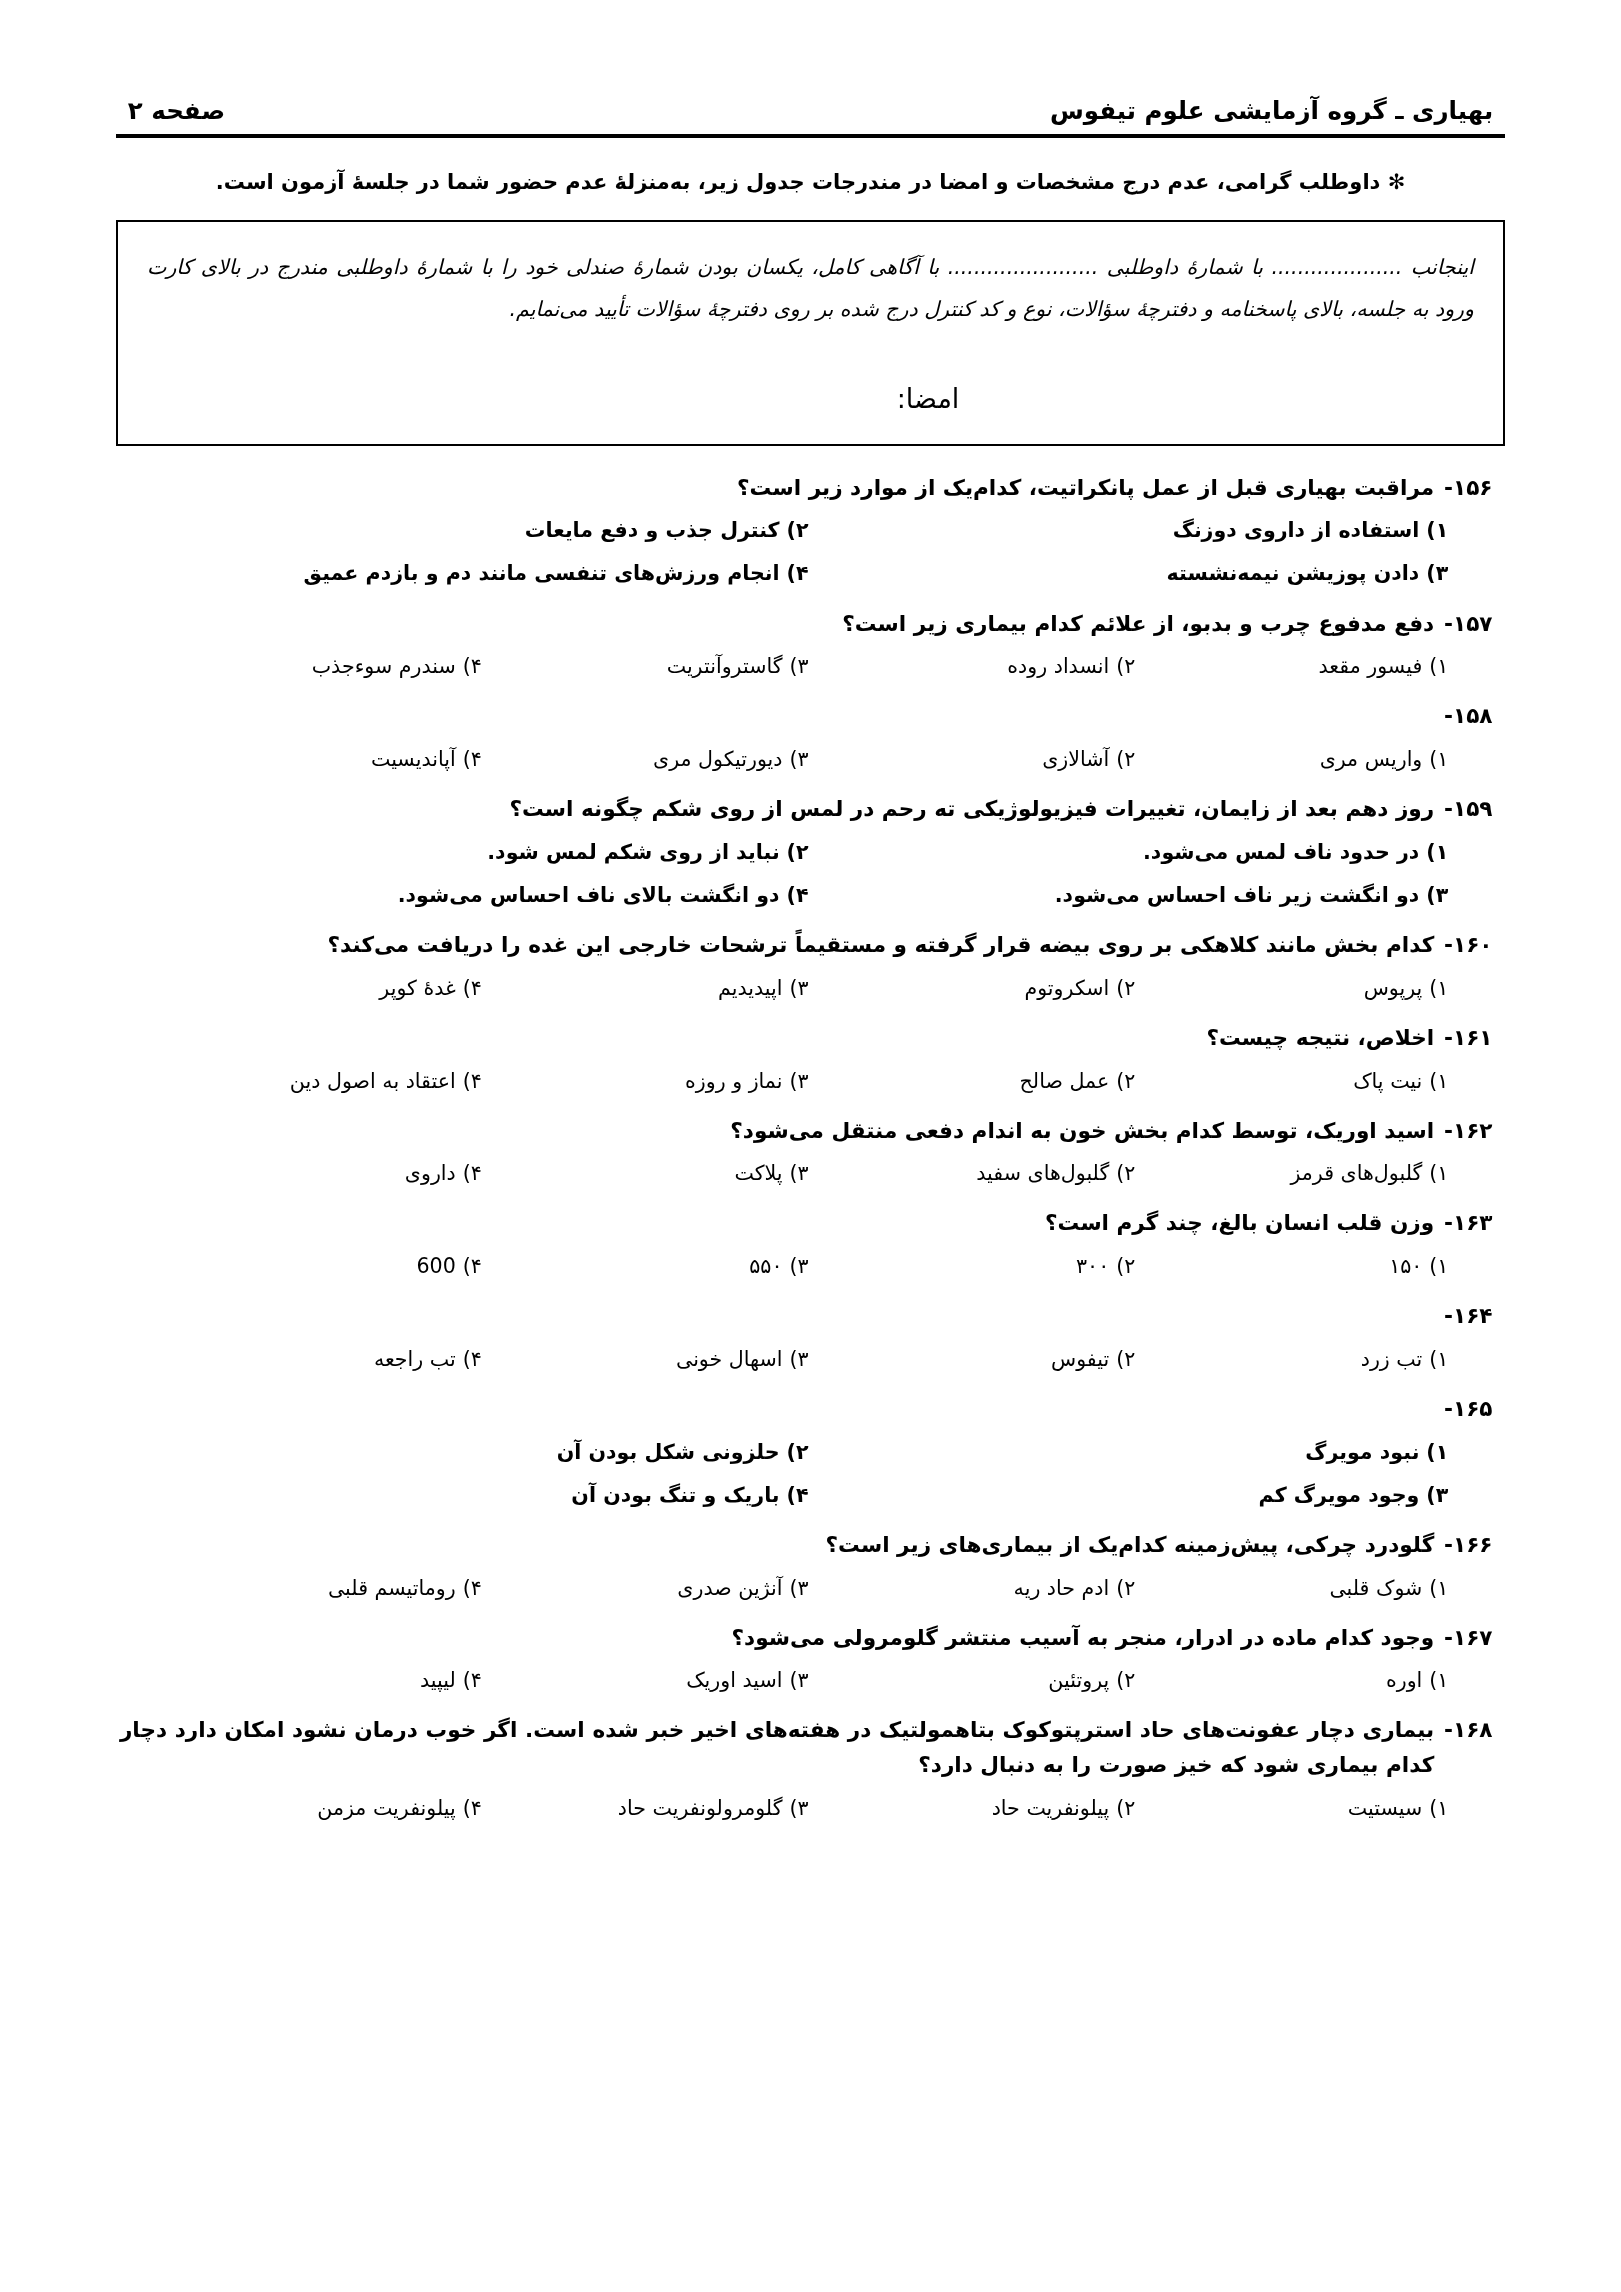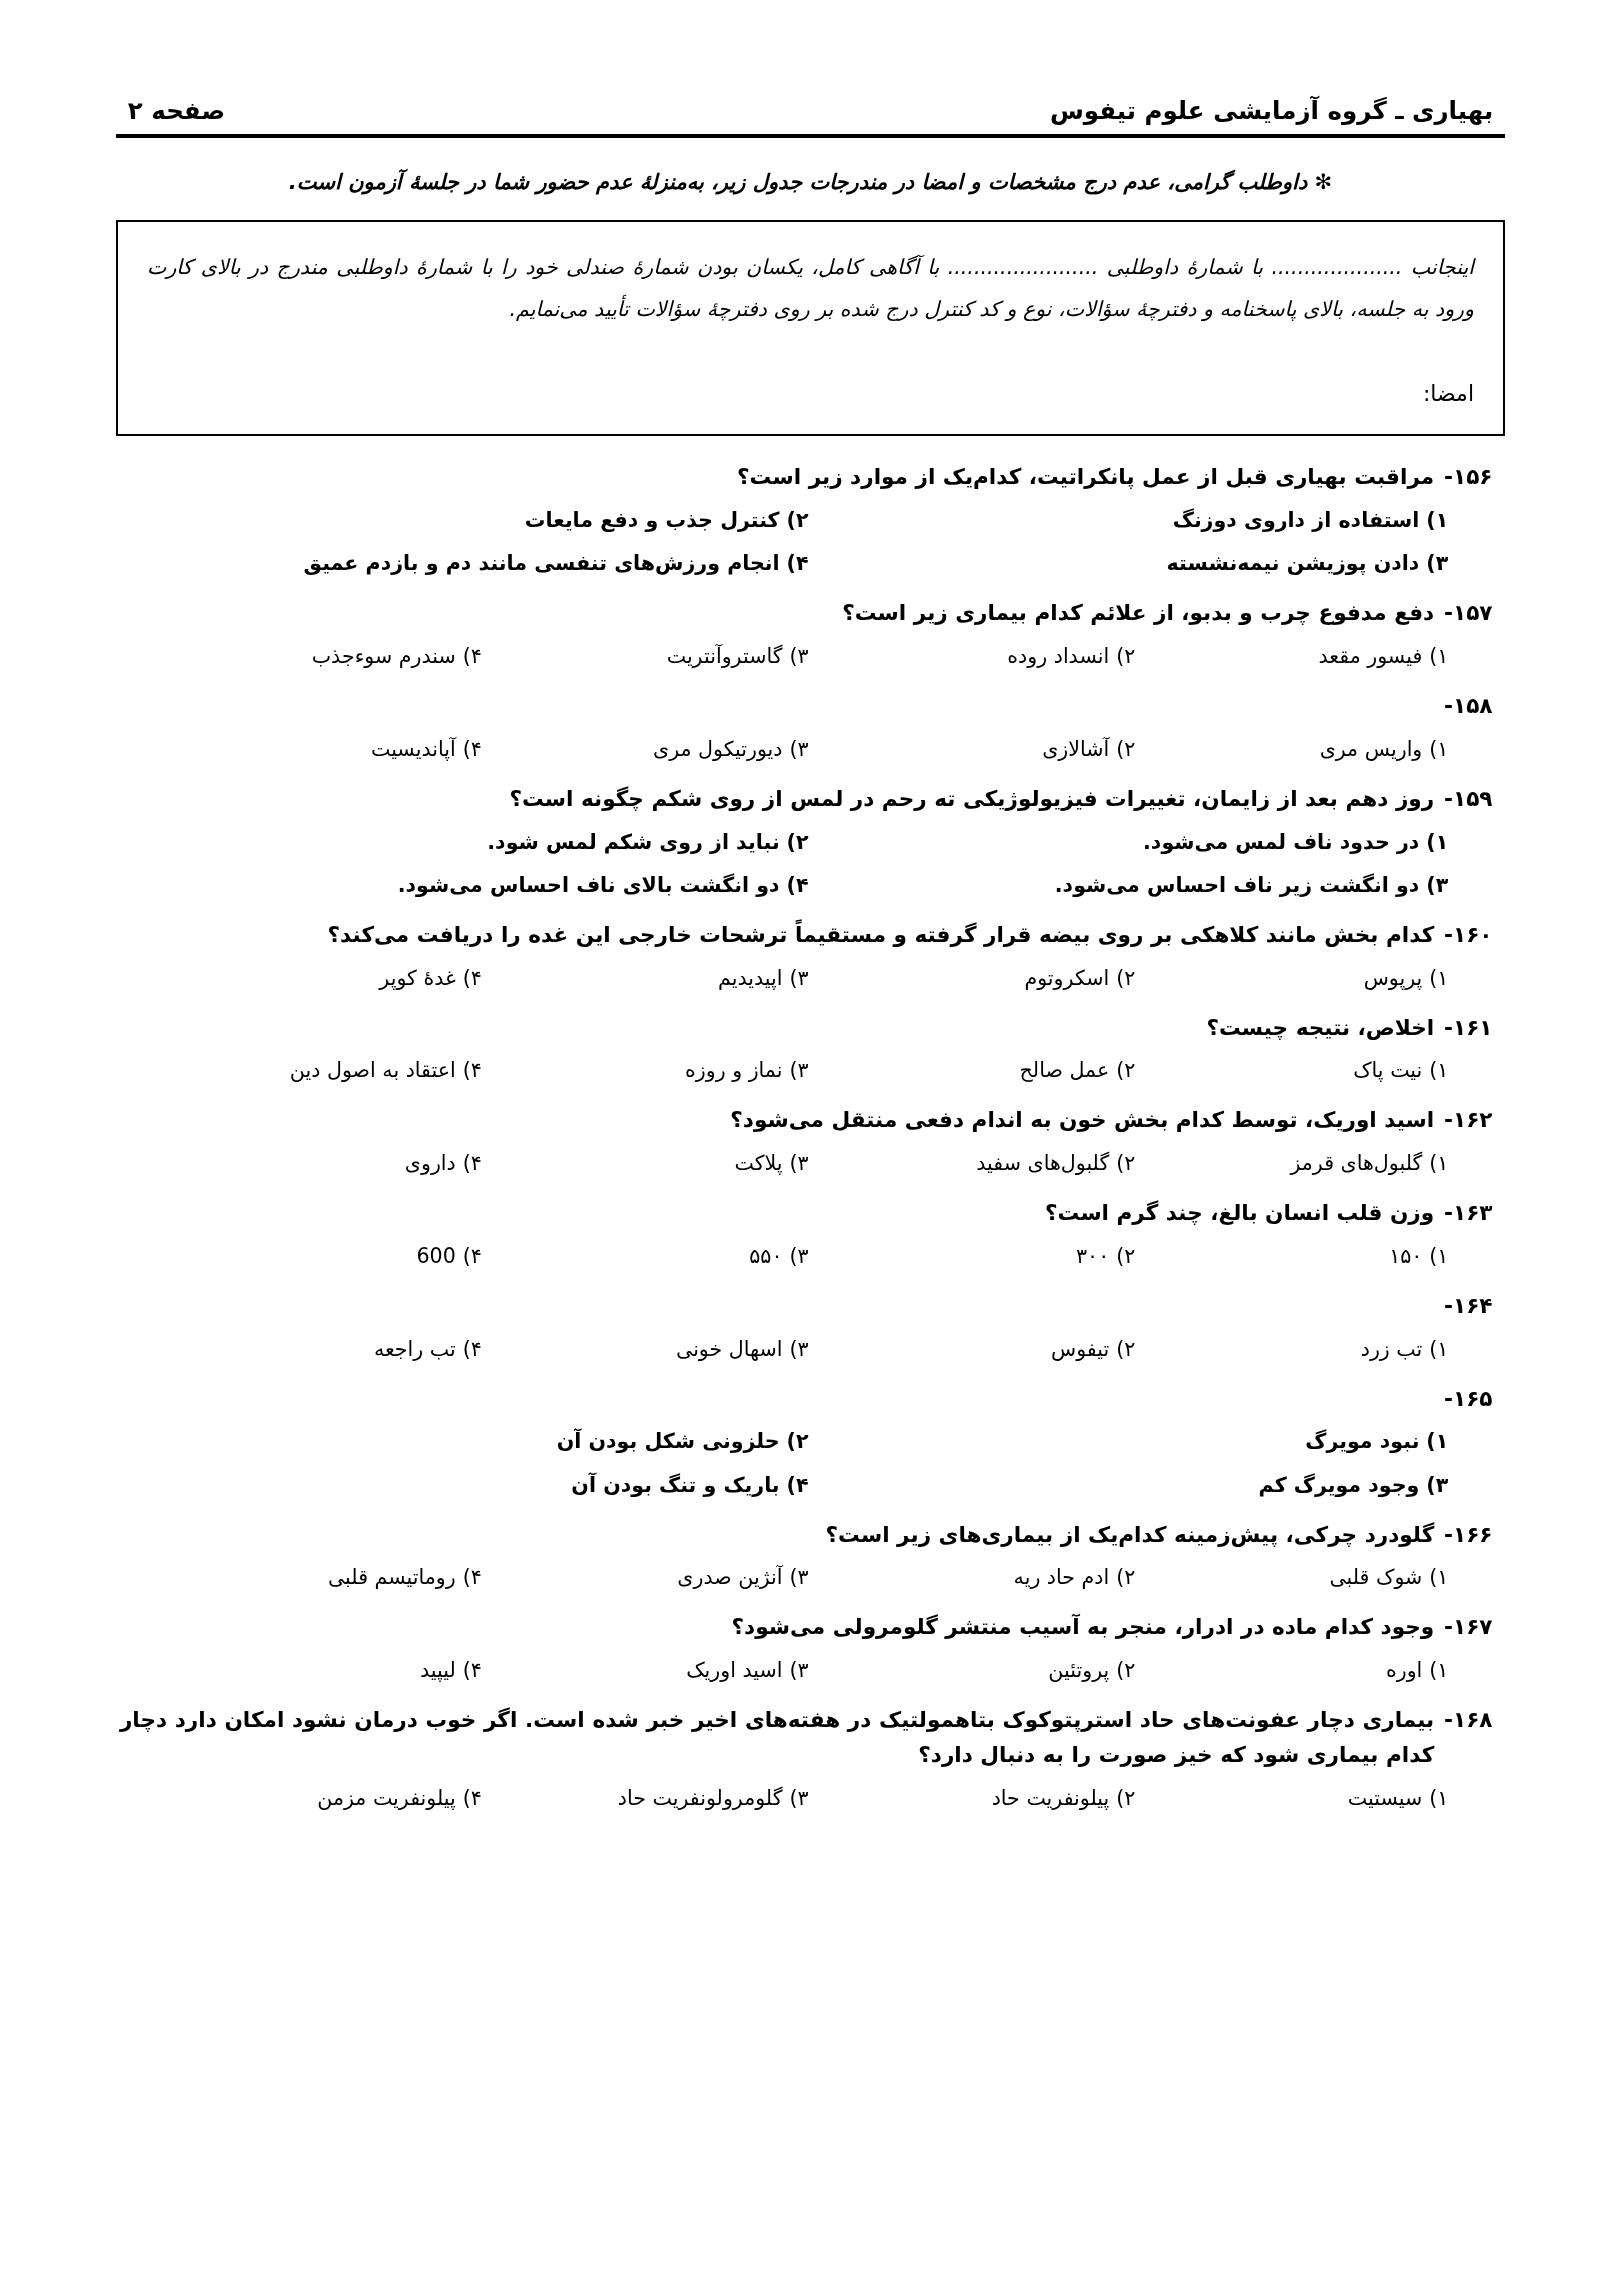--- a/index.html
+++ b/index.html
@@ -43,41 +43,41 @@
     margin: 2.9px 0 0 0;
   }
 
   
   .notice {
     margin-top: 29px;
     font-size: 21px;
     font-weight: bold;
     text-align: center;
     line-height: 1.5;
-    font-style: italic;
   }
 
   
   .declaration {
     margin-top: 21.6px;
     border: 2.9px solid #000;
     padding: 23.5px 29px 17.6px 29px;
     font-size: 20.6px;
     line-height: 2.05;
     text-align: justify;
     min-height: 149px;
     box-sizing: border-box;
   }
   .declaration p {
     margin: 0;
     font-style: italic;
   }
   .signature-line {
     margin-top: 41px;
-    font-size: 22px;
+    text-align: center;
+    font-size: 27px;
     padding-left: 235px;
   }
 
   
   .questions {
     margin-top: 17.6px;
   }
   .q-block {
     margin-bottom: 3.9px;
   }

